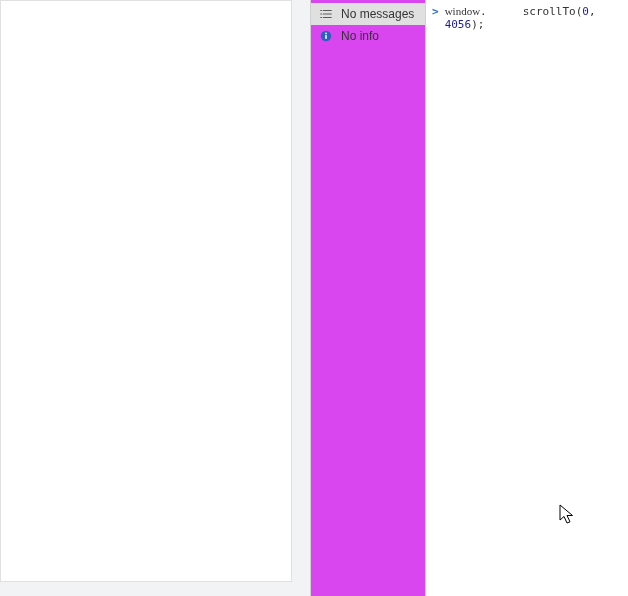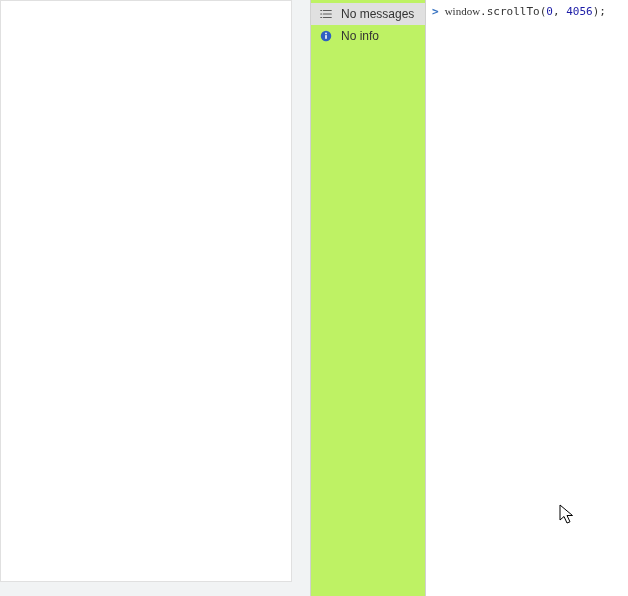--- a/index.html
+++ b/index.html
@@ -28,21 +28,21 @@
     background: #fff;
     border: 1px solid #e0e0e0;
     height: 582px;
     margin-top: 0;
     margin-right: 18px;
     margin-left: 0;
   }
   .filter-panel {
     width: 115px;
     height: 100%;
-    background: #bef264;
+    background: #d946ef;
     border-left: 1px solid #d0d0d0;
     padding-top: 3px;
   }
   .filter-row {
     display: flex;
     align-items: center;
     height: 22px;
     padding-left: 7px;
     padding-right: 4px;
     white-space: nowrap;
@@ -81,21 +81,21 @@
   .console-line {
     display: flex;
     padding: 1px 6px 1px 6px;
   }
   .prompt-chevron {
     color: #3672c1;
     font-weight: bold;
     margin-right: 6px;
   }
   .code-window { color: #333; font-family: Liberation Serif, serif; }
-  .code-method { color: #333; }
+  .code-method { color: #333; margin-left: 36px; }
   .code-punc { color: #333; }
   .code-number { color: #1a1aa6; }
   .cursor-arrow {
     position: absolute;
     left: 559px;
     top: 504px;
     width: 18px;
     height: 22px;
     pointer-events: none;
   }

